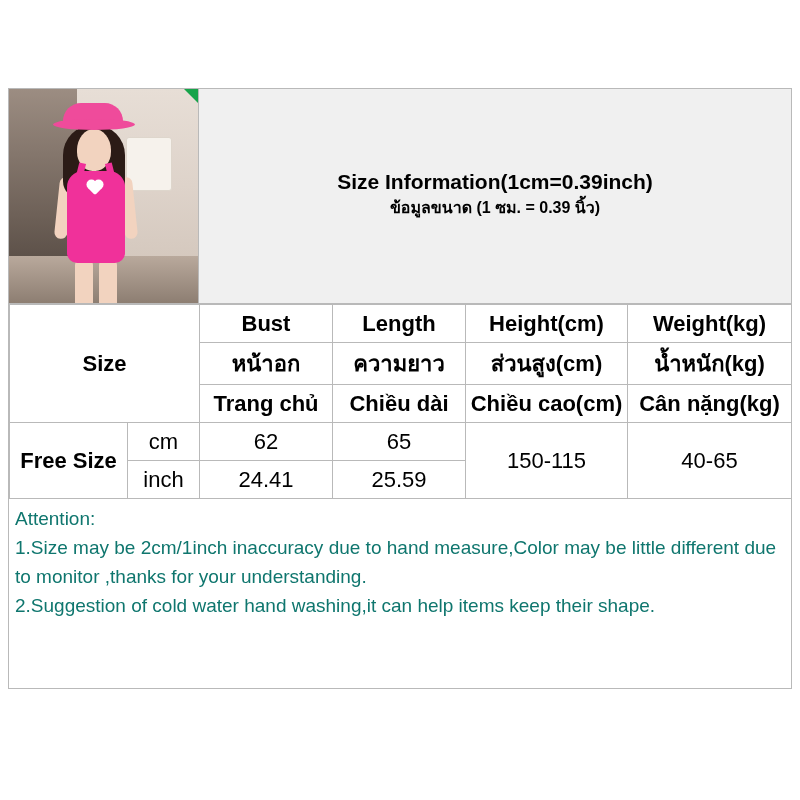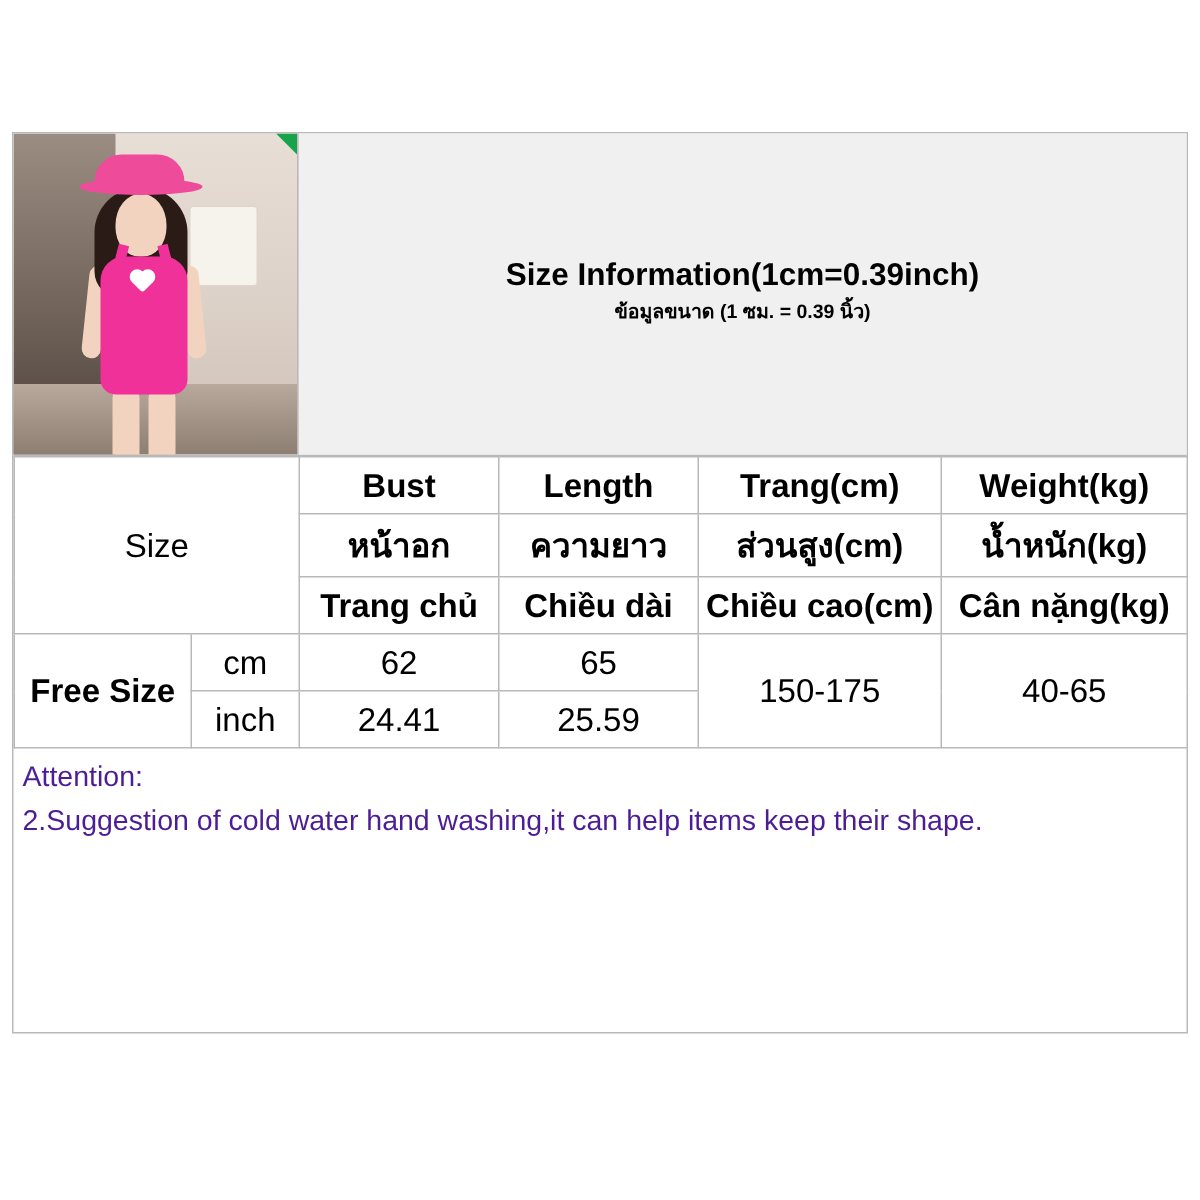--- a/index.html
+++ b/index.html
@@ -60,21 +60,21 @@
   }
   .title-line {
     font-weight: bold;
     font-size: 21px;
     line-height: 1.42;
     text-align: center;
     color: #000;
     white-space: nowrap;
   }
   .title-line.thai {
-    font-size: 13px;
+    font-size: 16px;
   }
 
   
   .ph-wall {
     position: absolute;
     inset: 0;
     background: linear-gradient(180deg, #e7ded6 0%, #ded3ca 45%, #cfc2b7 100%);
   }
   .ph-wall-left {
     position: absolute;
@@ -233,21 +233,21 @@
     box-sizing: border-box;
     background: #ffffff;
     white-space: nowrap;
   }
   td.hdr {
     background: #f0f0f0;
     font-weight: bold;
   }
   td.size-label {
     background: #f0f0f0;
-    font-weight: normal;
+    font-weight: bold;
     font-size: 28px;
   }
   td.free-size {
     background: #f0f0f0;
     font-weight: bold;
     font-size: 19px;
   }
   td.unit {
     font-weight: normal;
   }
@@ -262,21 +262,21 @@
 
   
   .attention {
     padding: 6px 6px 4px 6px;
     box-sizing: border-box;
   }
   .attention p {
     margin: 0;
     font-size: 19px;
     line-height: 1.52;
-    color: #4c1d95;
+    color: #0f766e;
   }
 </style>
 </head>
 <body>
 
 <div class="page">
   <div class="sheet">
 
     <div class="top-band">
       <div class="photo-cell">
@@ -316,50 +316,51 @@
           <col class="c3">
           <col class="c4">
           <col class="c5">
           <col class="c6">
       </colgroup>
       <tbody>
         <tr>
           <td class="size-label" colspan="2" rowspan="3">Size</td>
           <td class="hdr">Bust</td>
           <td class="hdr">Length</td>
-          <td class="hdr">Trang(cm)</td>
+          <td class="hdr">Height(cm)</td>
           <td class="hdr">Weight(kg)</td>
         </tr>
         <tr>
           <td class="hdr">หน้าอก</td>
           <td class="hdr">ความยาว</td>
           <td class="hdr">ส่วนสูง(cm)</td>
           <td class="hdr">น้ำหนัก(kg)</td>
         </tr>
         <tr>
           <td class="hdr">Trang chủ</td>
           <td class="hdr">Chiều dài</td>
           <td class="hdr">Chiều cao(cm)</td>
           <td class="hdr">Cân nặng(kg)</td>
         </tr>
         <tr>
           <td class="free-size" rowspan="2">Free Size</td>
           <td class="unit">cm</td>
           <td>62</td>
           <td>65</td>
-          <td rowspan="2">150-175</td>
+          <td rowspan="2">150-115</td>
           <td rowspan="2">40-65</td>
         </tr>
         <tr>
           <td class="unit">inch</td>
           <td>24.41</td>
           <td>25.59</td>
         </tr>
       </tbody>
     </table>
 
     <div class="attention">
       <p>Attention:</p>
+      <p>1.Size may be 2cm/1inch inaccuracy due to hand measure,Color may be little different due to monitor ,thanks for your understanding.</p>
       <p>2.Suggestion of cold water hand washing,it can help items keep their shape.</p>
     </div>
 
   </div>
 </div>
 
 </body></html>

